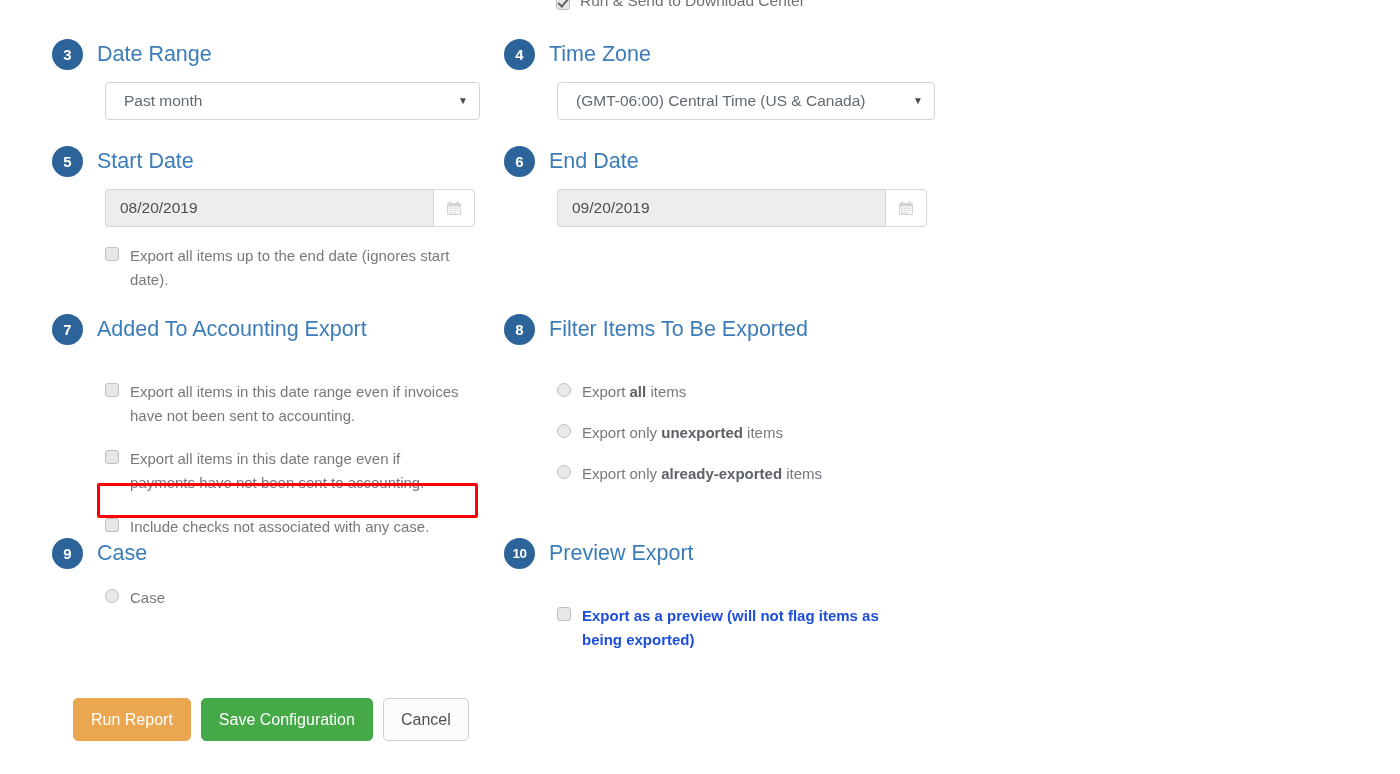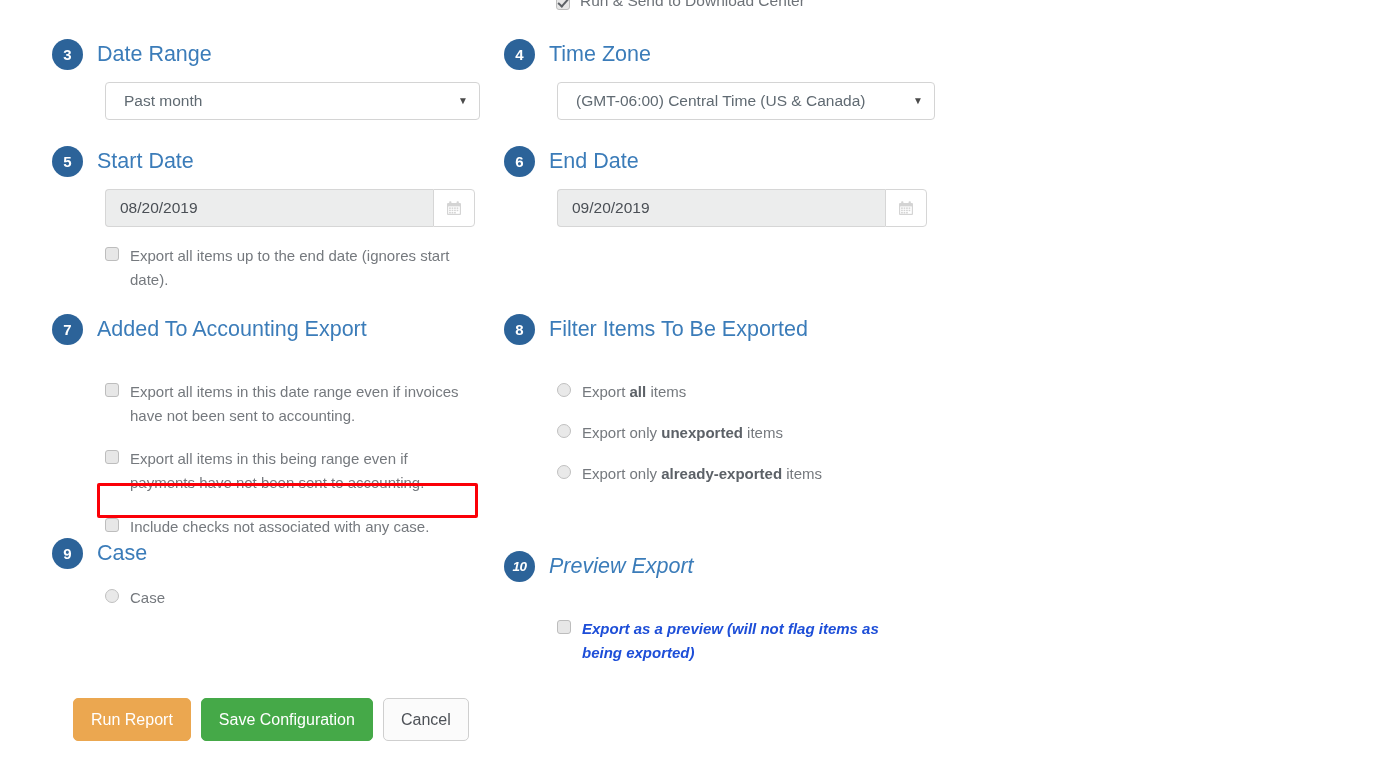--- a/index.html
+++ b/index.html
@@ -338,21 +338,21 @@
       <span class="section-title">Added To Accounting Export</span>
     </div>
 
     <div class="opt-row" style="margin-top:35px;">
       <span class="cbox"></span>
       <span class="opt-label">Export all items in this date range even if invoices have not been sent to accounting.</span>
     </div>
 
     <div class="opt-row" style="margin-top:19px;">
       <span class="cbox"></span>
-      <span class="opt-label">Export all items in this being range even if payments have not been sent to accounting.</span>
+      <span class="opt-label">Export all items in this date range even if payments have not been sent to accounting.</span>
     </div>
 
     <div class="opt-row" style="margin-top:20px;">
       <span class="cbox"></span>
       <span class="opt-label">Include checks not associated with any case.</span>
     </div>
   </div>
 
   <div class="highlight-box" style="left:97px; top:483px; width:381px; height:35px;"></div>
 
@@ -384,21 +384,21 @@
       <span class="section-title">Case</span>
     </div>
 
 
     <div class="opt-row" style="margin-top:17px;">
       <span class="radio"></span>
       <span class="opt-label">Case</span>
     </div>
   </div>
 
-  <div class="col-right" style="top:550px;font-style:italic;">
+  <div class="col-right" style="top:537px;">
     <div class="section-head">
       <span class="badge two">10</span>
       <span class="section-title">Preview Export</span>
     </div>
 
     <div class="opt-row" style="margin-top:35px;">
       <span class="cbox"></span>
       <span class="opt-label strong">Export as a preview (will not flag items as being exported)</span>
     </div>
   </div>

